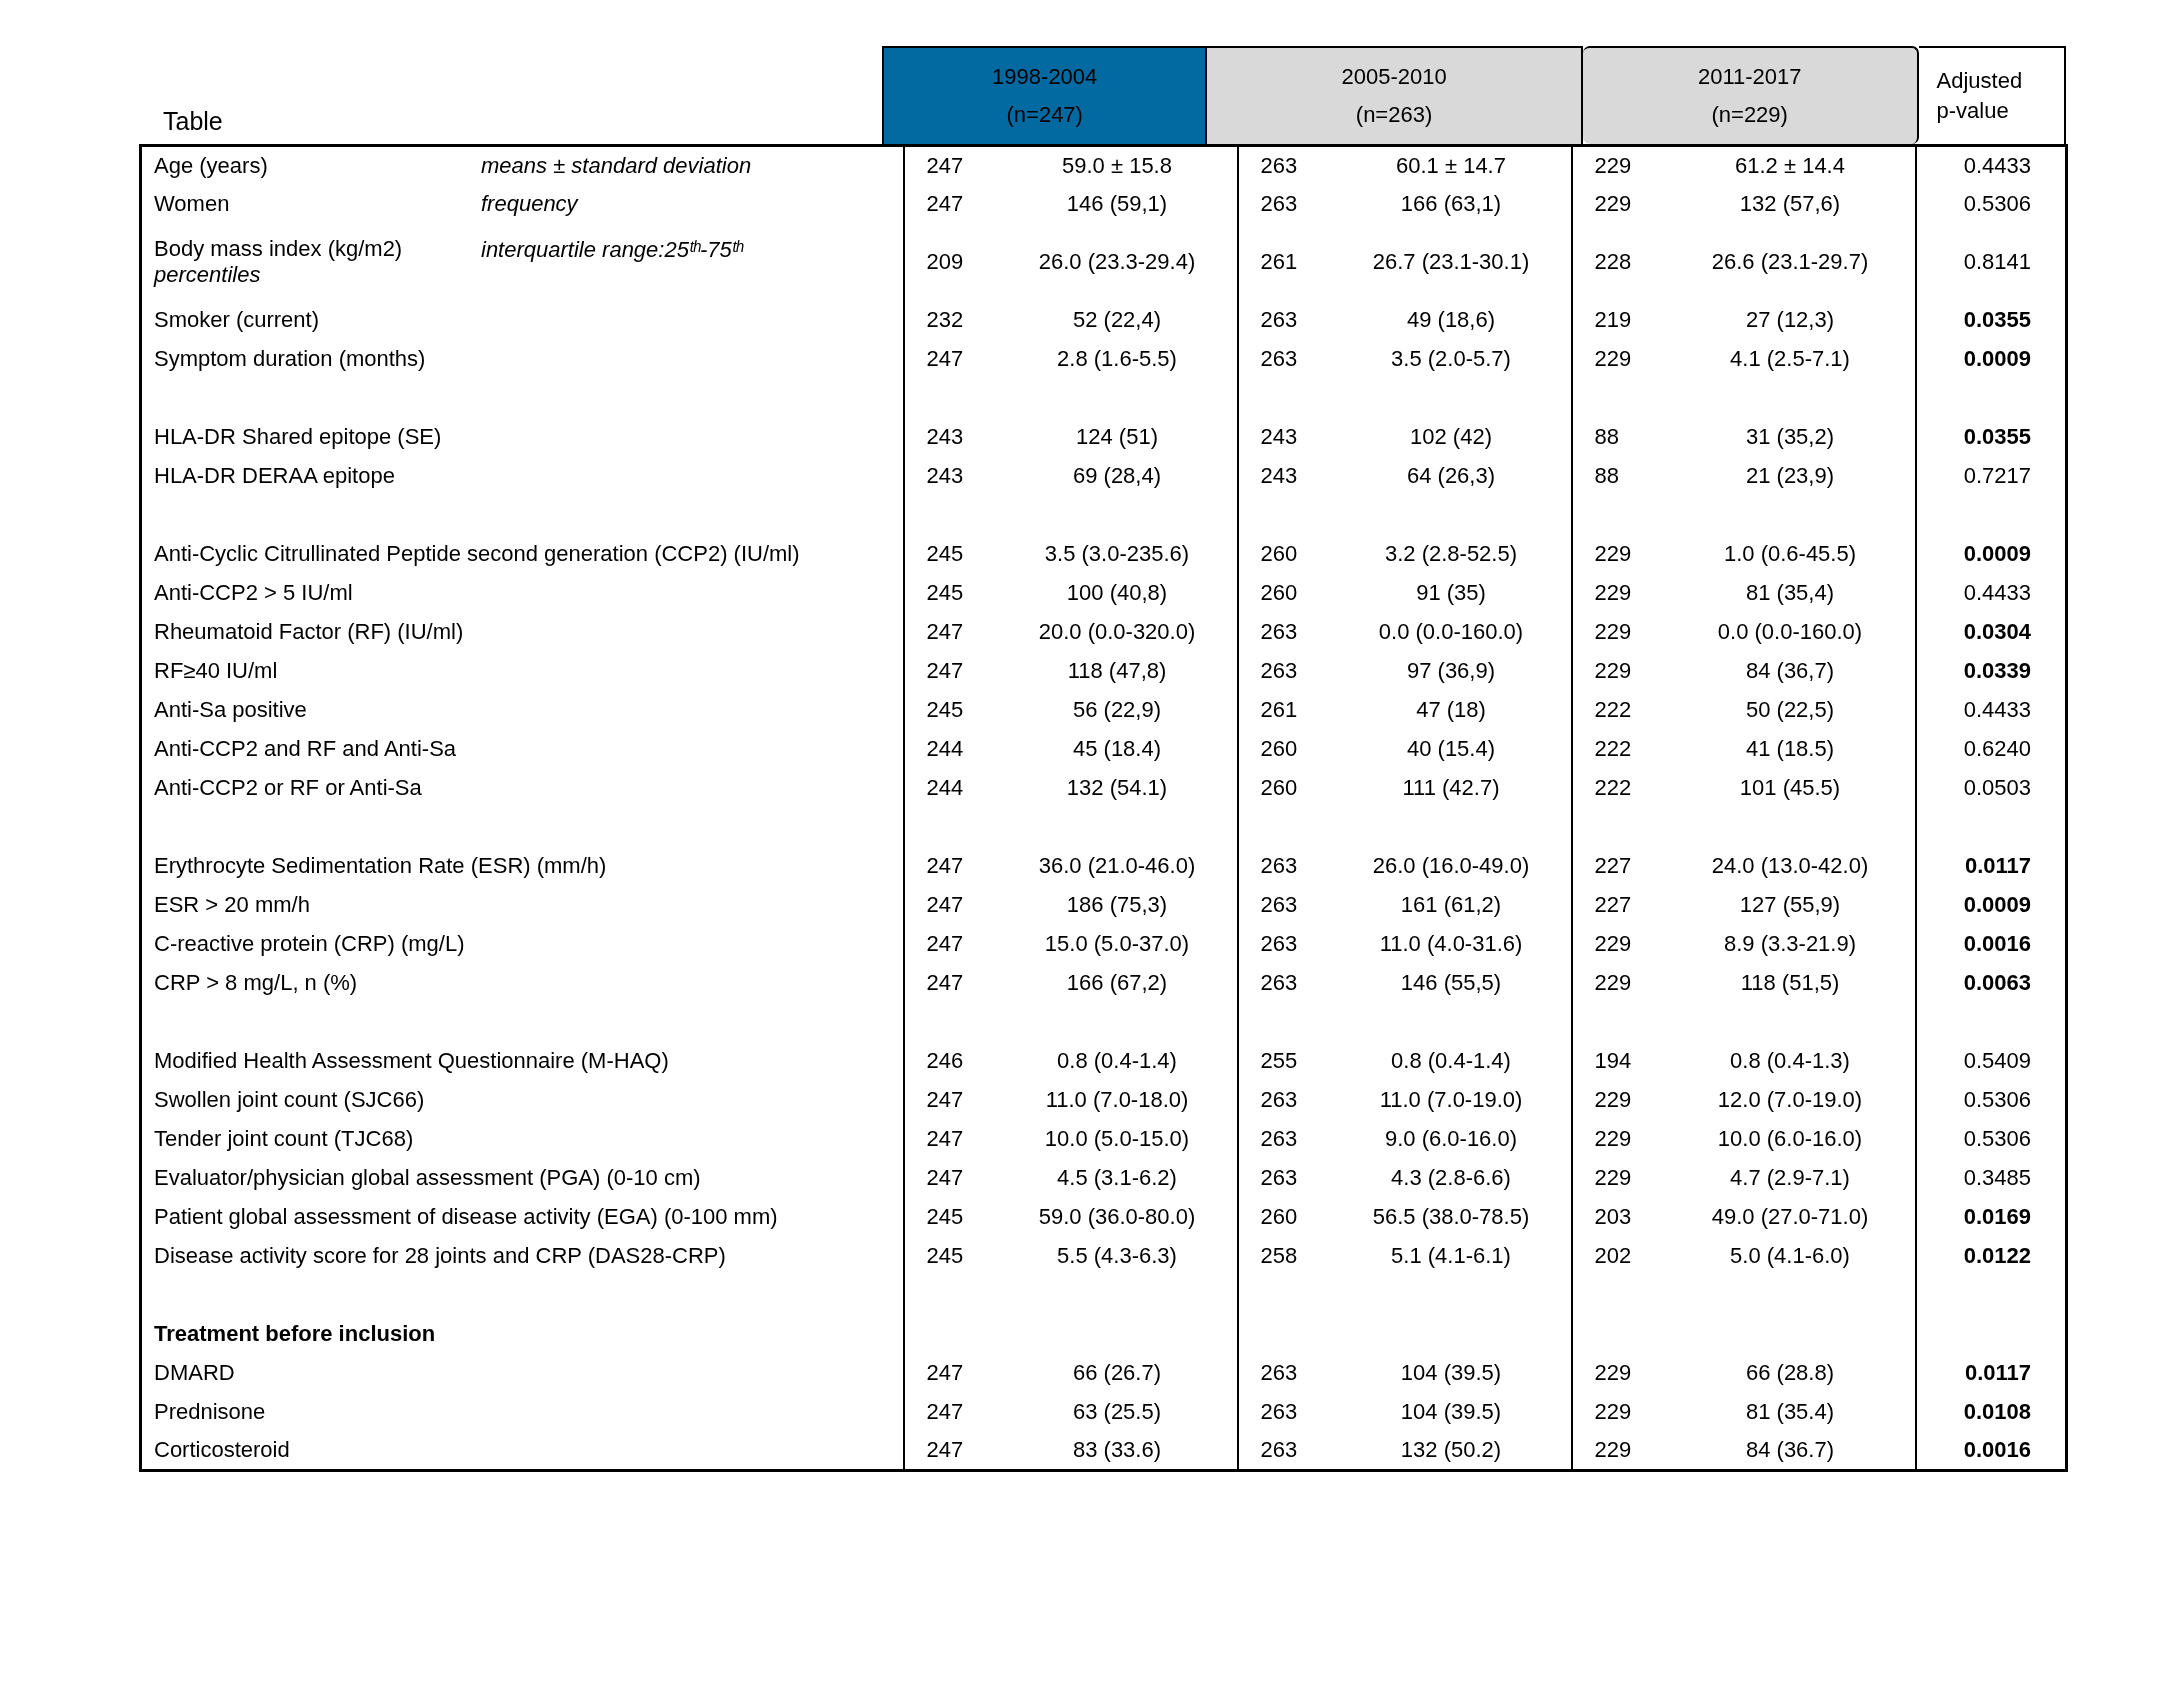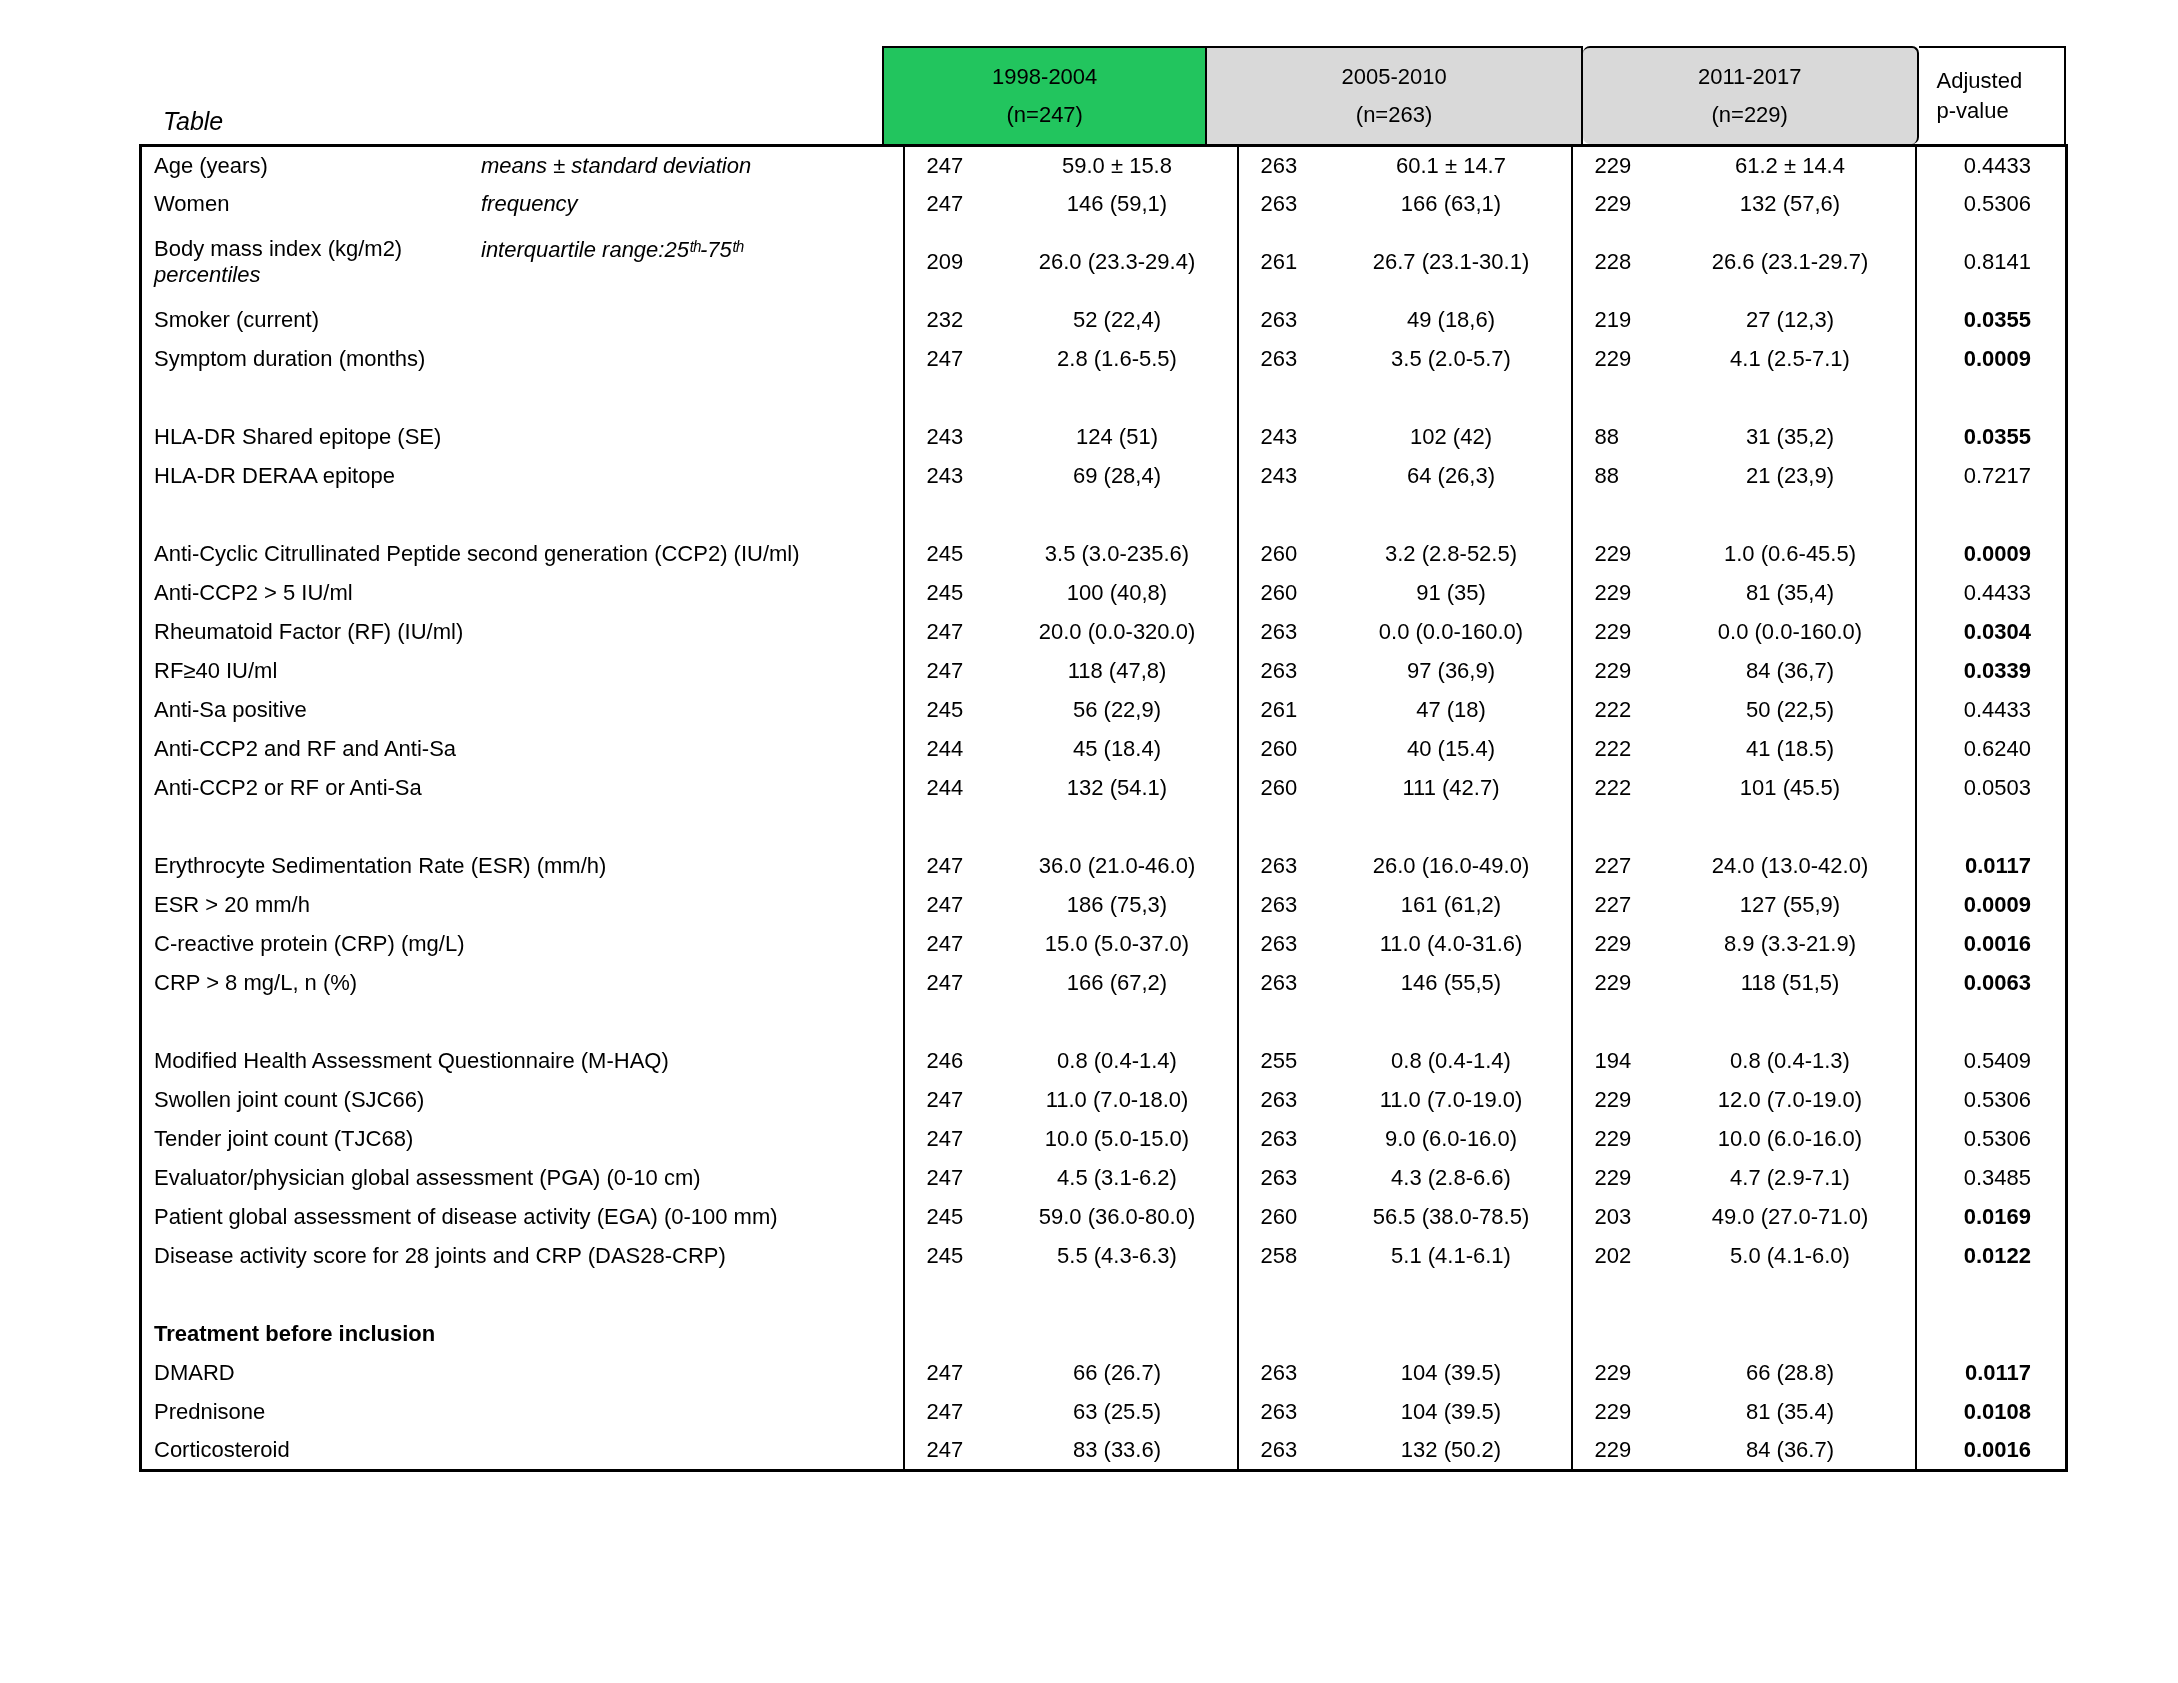--- a/index.html
+++ b/index.html
@@ -4,21 +4,21 @@
 <style>
   * { box-sizing: border-box; margin: 0; padding: 0; }
   html, body { width: 2178px; height: 1683px; background: #ffffff; }
   body { font-family: "Liberation Sans", "DejaVu Sans", sans-serif; color: #000; }
   .canvas { position: relative; width: 2178px; height: 1683px; background: #fff; overflow: hidden; }
 
   .tablewrap { position: absolute; left: 139px; top: 46px; width: 1927px; }
 
   
   .header-band { display: flex; align-items: stretch; height: 98px; }
-  .corner-cell { width: 763px; display: flex; align-items: flex-end; padding: 0 8px 8px 24px; font-size: 25px; font-style: italic; }
+  .corner-cell { width: 763px; display: flex; align-items: flex-end; padding: 0 8px 8px 24px; font-size: 25px; }
   .hbox { border: 2px solid #000; border-bottom: none; display: flex; flex-direction: column;
           justify-content: center; align-items: center; gap: 12px; font-size: 22px; }
   .hbox + .hbox { border-left: none; }
   .hbox.gray { background: #d9d9d9; }
   .hbox.w1 { width: 334px; } .hbox.w2 { width: 386px; } .hbox.w3 { width: 345px; }
   .hbox.phead { width: 151px; background: #fff; align-items: flex-start; padding-left: 18px; gap: 4px; }
 
   
   table.body { border-collapse: collapse; table-layout: fixed; width: 1927px; border: 3px solid #000; }
   col.c-label { width: 763px; }
@@ -45,21 +45,21 @@
 </style>
 </head>
 <body>
 
 <div class="canvas">
   <div class="tablewrap">
 
     <div class="header-band">
       <div class="corner-cell">Table</div>
 
-      <div class="hbox gray w1" style="background: #22c55e;">
+      <div class="hbox gray w1" style="background: #0369a1;">
         <div>1998-2004</div>
         <div>(n=247)</div>
       </div>
       <div class="hbox gray w2" style="background: rgb(217, 217, 217);">
         <div>2005-2010</div>
         <div>(n=263)</div>
       </div>
       <div class="hbox gray w3" style="background: rgb(217, 217, 217); border-radius: 7px;">
         <div>2011-2017</div>
         <div>(n=229)</div>

